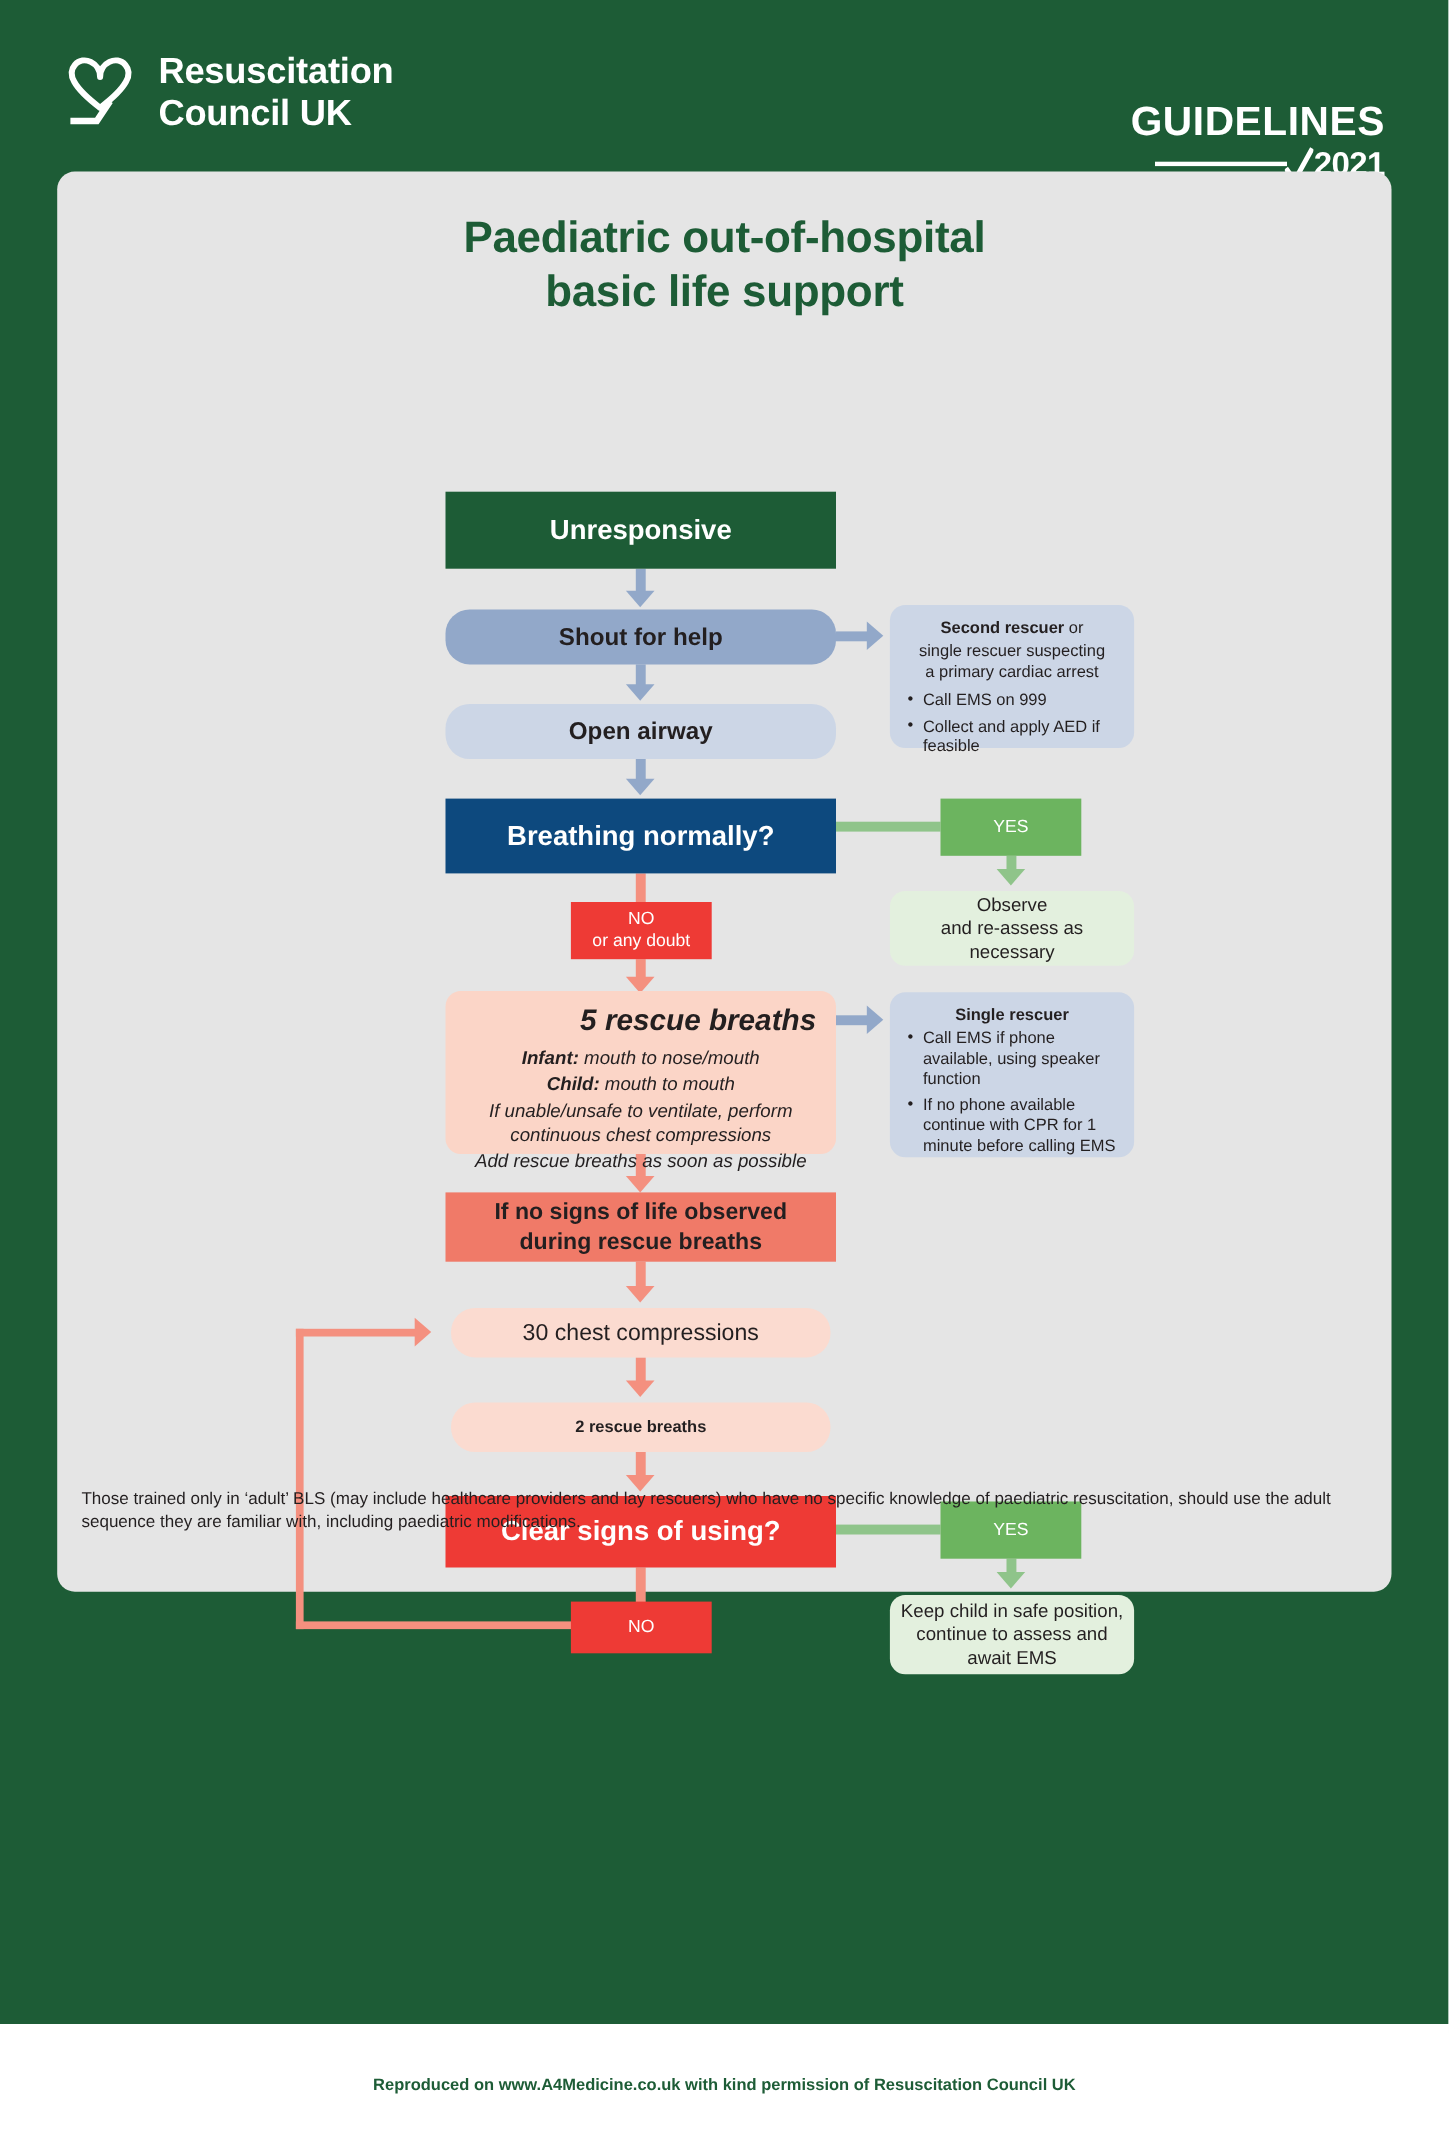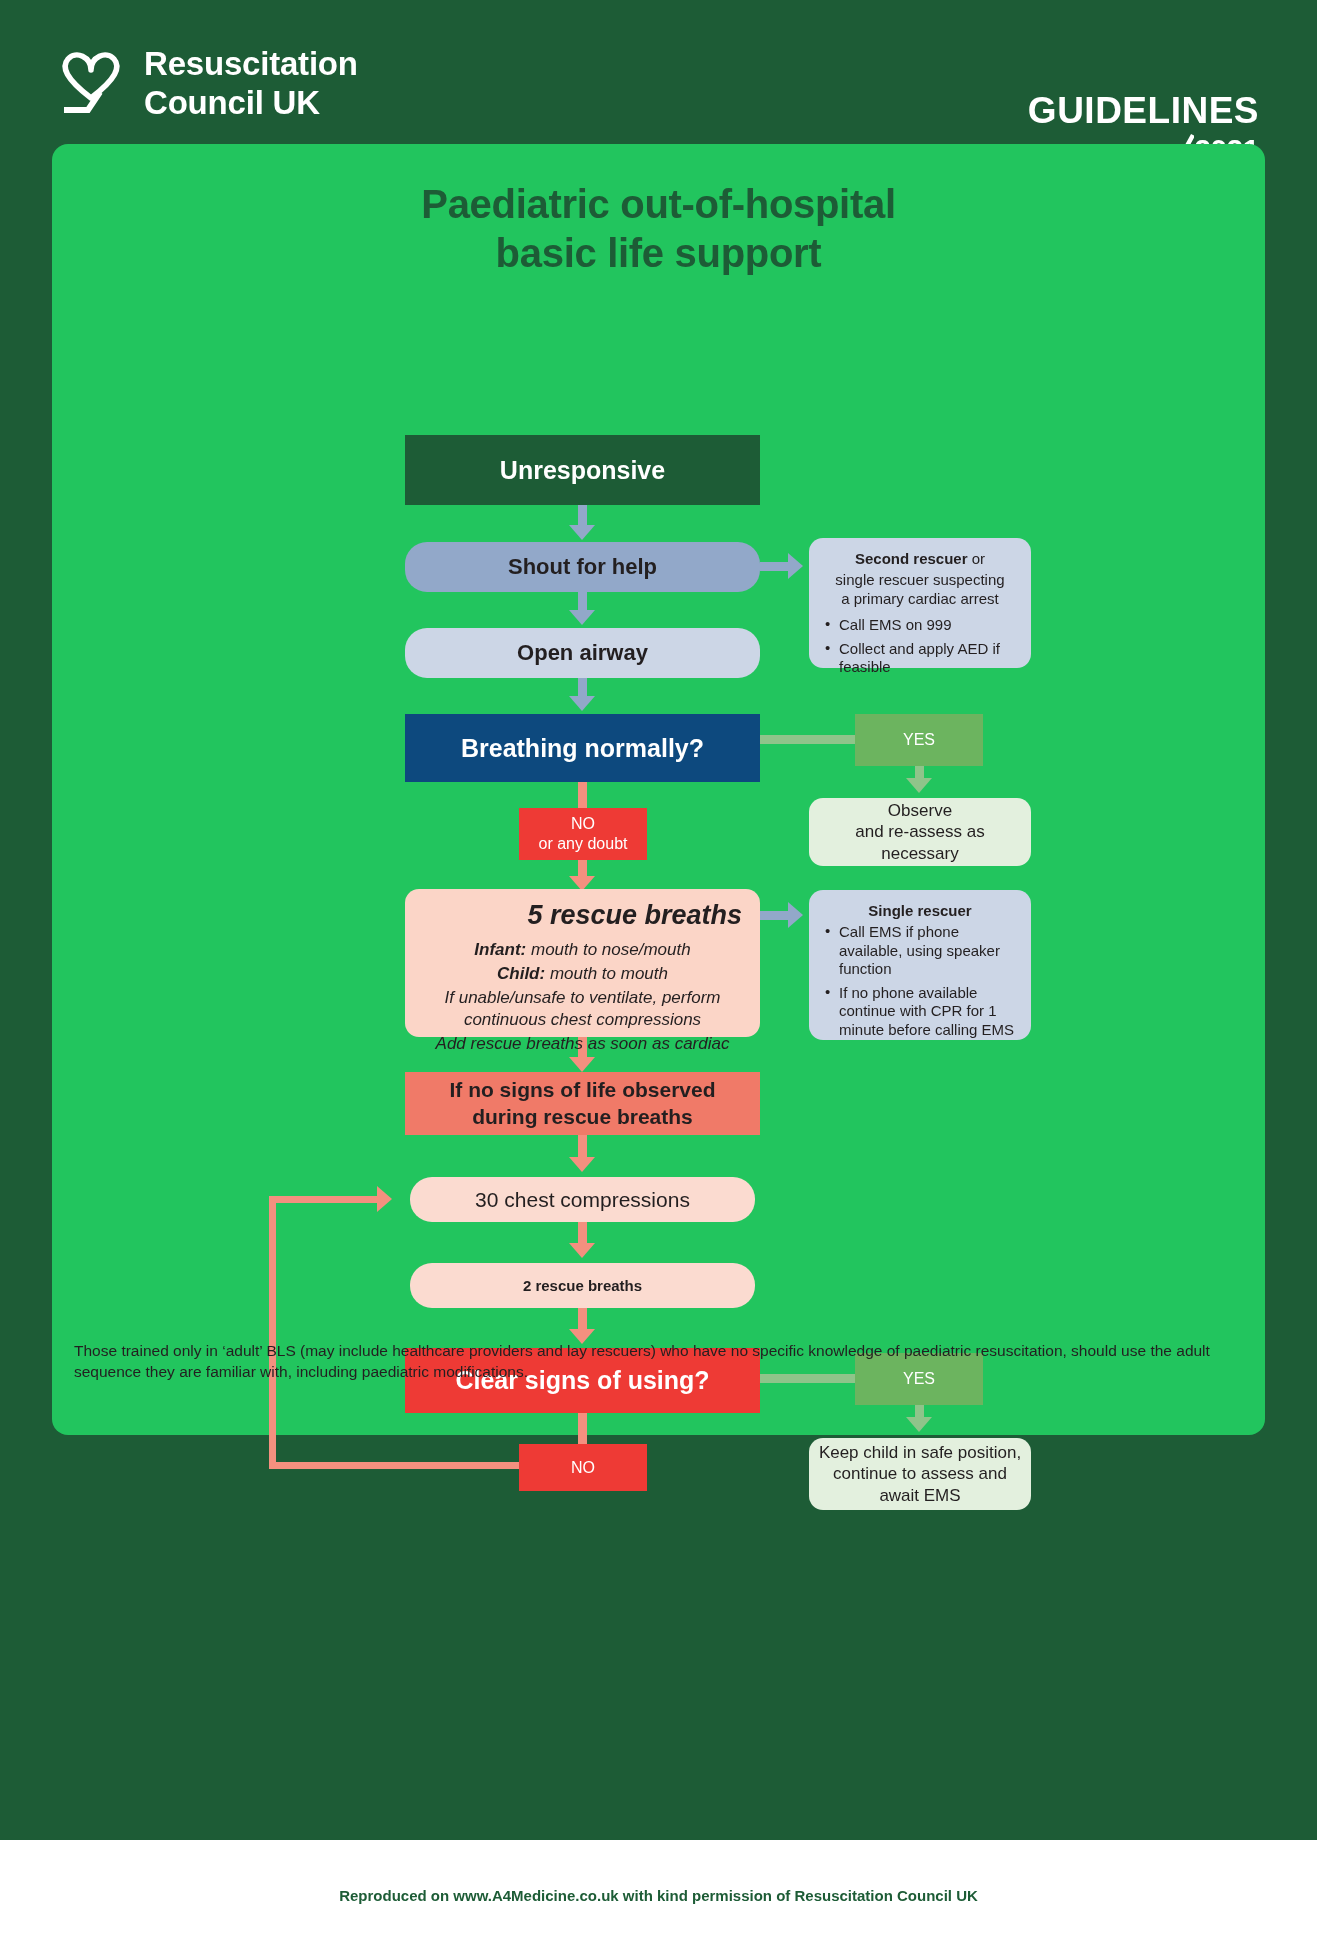--- a/index.html
+++ b/index.html
@@ -76,24 +76,24 @@
   .guidelines-year {
     font-size: 30px;
     font-weight: bold;
     line-height: 1;
     letter-spacing: -0.5px;
   }
 
   
   .card {
     position: absolute;
-    left: 52px; top: 144px;
+    left: 52px; top: 156px;
     width: 1213px;
     height: 1291px;
-    background: #22c55e;
+    background: #e5e5e5;
     border-radius: 16px;
   }
 
   .title {
     position: absolute;
     left: 0; top: 36px;
     width: 100%;
     text-align: center;
     color: #1d5c36;
     font-size: 40px;
@@ -414,21 +414,21 @@
       <div class="ln">
         <b>Infant:</b><span> mouth to nose/mouth</span>
       </div>
       <div class="ln">
         <b>Child:</b><span> mouth to mouth</span>
       </div>
       <div class="ln">
         <span>If unable/unsafe to ventilate, perform continuous chest compressions</span>
       </div>
       <div class="ln">
-        <span>Add rescue breaths as soon as cardiac</span>
+        <span>Add rescue breaths as soon as possible</span>
       </div>
     </div>
 
     <div class="node rounded" id="n-single-rescuer">
       <div class="side-title">
         <span>Single rescuer</span>
       </div>
       <ul class="side-list">
         <li>Call EMS if phone available, using speaker function</li>
         <li>If no phone available continue with CPR for 1 minute before calling EMS</li>

